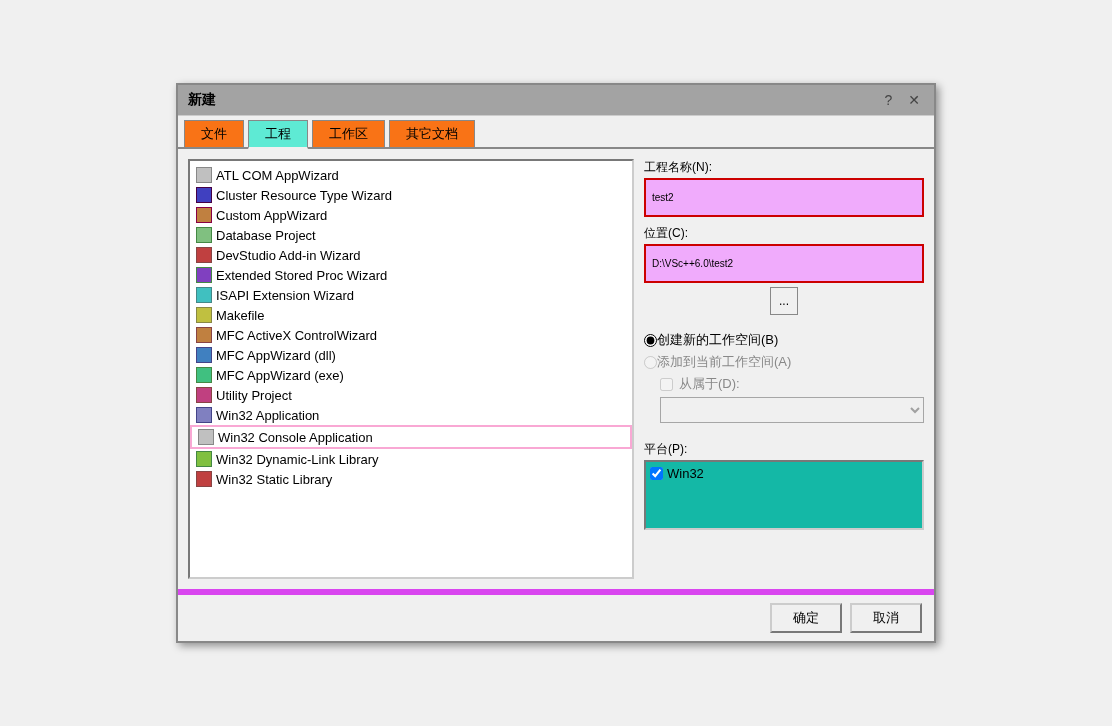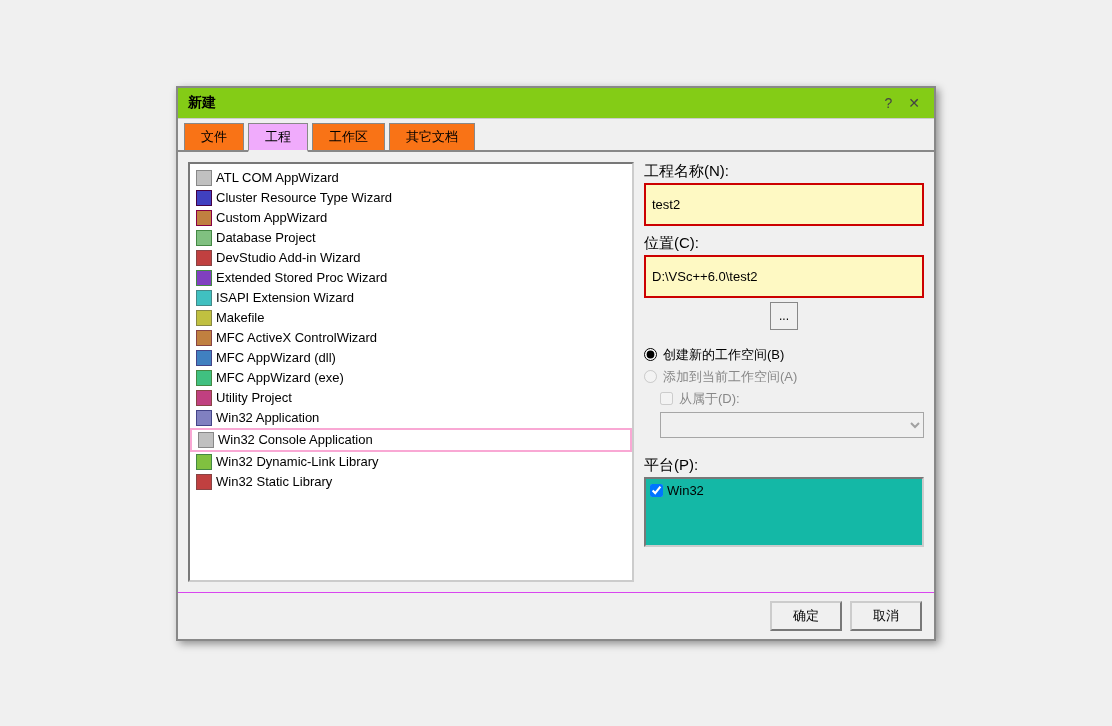--- a/index.html
+++ b/index.html
@@ -13,21 +13,21 @@
       width: 1112px;
       height: 726px;
     }
     .dialog {
       width: 760px;
       background: #f0f0f0;
       border: 2px solid #888;
       box-shadow: 3px 3px 8px rgba(0,0,0,0.4);
     }
     .title-bar {
-      background: #84cc16;
+      background: #a3a3a3;
       padding: 6px 10px;
       display: flex;
       justify-content: space-between;
       align-items: center;
       border-bottom: 1px solid #ccc;
     }
     .title-bar-title {
       font-size: 14px;
       font-weight: bold;
     }
@@ -53,21 +53,21 @@
     .tab {
       padding: 4px 16px;
       border: 1px solid #888;
       border-bottom: none;
       background: #f97316;
       cursor: pointer;
       margin-right: 2px;
       font-size: 13px;
     }
     .tab.active {
-      background: #f0abfc;
+      background: #5eead4;
       border-bottom: 2px solid #f0f0f0;
       margin-bottom: -2px;
       z-index: 1;
     }
     .dialog-body {
       display: flex;
       padding: 10px;
       gap: 10px;
     }
     .left-panel {
@@ -116,29 +116,29 @@
     .ico-win32d { background: #80c040; border: 1px solid #484; }
     .ico-win32s { background: #c04040; border: 1px solid #844; }
 
     .right-panel {
       width: 280px;
       display: flex;
       flex-direction: column;
       gap: 8px;
     }
     .field-label {
-      font-size: 15px;
+      font-size: 12px;
       margin-bottom: 2px;
     }
     .text-input {
       width: 100%;
       border: 2px solid #cc0000;
-      background: #fef9c3;
+      background: #f0abfc;
       padding: 12px 6px;
-      font-size: 13px;
+      font-size: 10px;
       outline: none;
     }
     .location-row {
       display: flex;
       gap: 4px;
       align-items: center;
       flex-direction: column;
     }
     .location-row .text-input {
       flex: 1;
@@ -153,21 +153,21 @@
       display: flex;
       align-items: center;
       justify-content: center;
     }
     .radio-group {
       margin-top: 8px;
     }
     .radio-item {
       display: flex;
       align-items: center;
-      gap: 6px;
+      gap: 0;
       margin-bottom: 4px;
       font-size: 13px;
     }
     .radio-item input[type=radio] {
       accent-color: #000;
     }
     .checkbox-item {
       display: flex;
       align-items: center;
       gap: 6px;
@@ -196,21 +196,21 @@
       display: flex;
       align-items: center;
       gap: 4px;
       font-size: 13px;
     }
     .dialog-footer {
       display: flex;
       justify-content: flex-end;
       padding: 8px 12px;
       gap: 8px;
-      border-top: 1px solid #d946ef;
+      border-top: 6px solid #d946ef;
     }
     .footer-btn {
       min-width: 72px;
       padding: 4px 16px;
       border: 2px outset #ccc;
       background: #f0f0f0;
       cursor: pointer;
       font-size: 13px;
     }
     .disabled-text {

